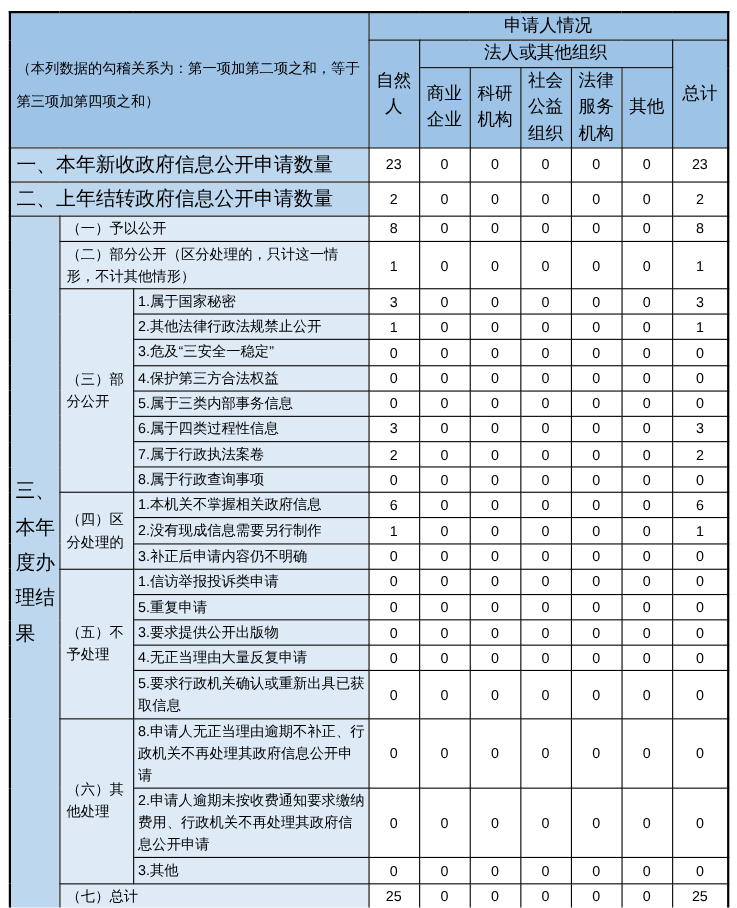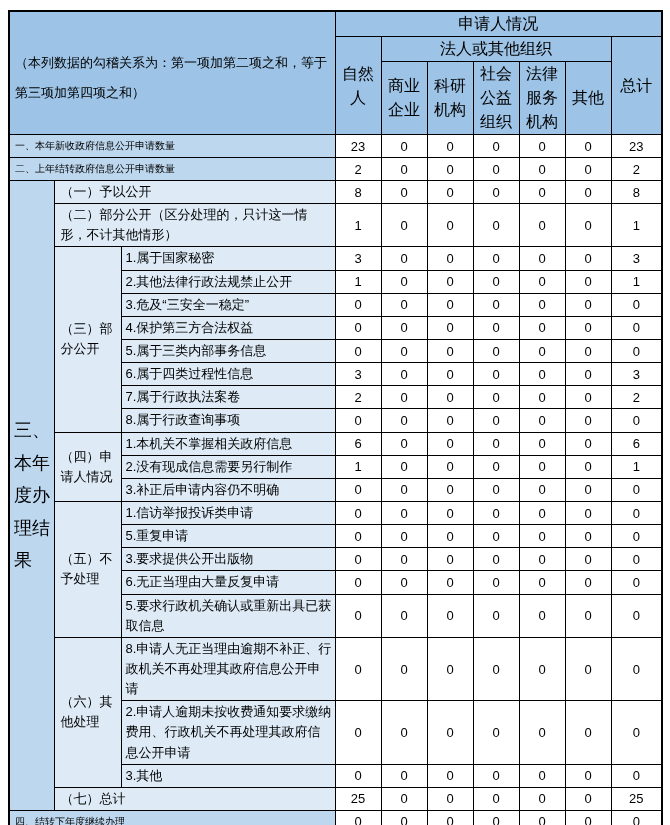--- a/index.html
+++ b/index.html
@@ -38,28 +38,29 @@
     line-height:1.5;
     padding:0 3px;
   }
   .corner{
     background:var(--c-header);
     text-align:left;
     vertical-align:middle;
     font-size:13px;
     line-height:2.3;
     padding:12px 5px 2px 5px;
+    font-family:Liberation Mono, monospace;
   }
   .label{
     font-size:13px;
     line-height:1.55;
     text-align:left;
     vertical-align:middle;
   }
-  .lvl1{background:var(--c-lvl1);padding:1px 3px 1px 5px;font-size:10px;}
+  .lvl1{background:var(--c-lvl1);padding:1px 3px 1px 5px;font-size:18px;}
   .lvl2{background:var(--c-lvl2);padding:1px 3px 1px 6px;}
   .lvl3{background:var(--c-lvl2);padding:1px 3px 1px 4px;margin-left:24px;}
   .sec3{padding:1px 0 1px 4px;line-height:1.8;font-size:18px;word-break:break-all;}
   .val{
     background:#fff;
     text-align:center;
     vertical-align:middle;
     font-size:13px;
     padding:0 2px;
   }
@@ -215,21 +216,21 @@
         <td class="label lvl3">8.属于行政查询事项</td>
         <td class="val">0</td>
         <td class="val">0</td>
         <td class="val">0</td>
         <td class="val">0</td>
         <td class="val">0</td>
         <td class="val">0</td>
         <td class="val">0</td>
       </tr>
       <tr>
-        <td rowspan="3" class="label lvl2">（四）申请人情况</td>
+        <td rowspan="3" class="label lvl2">（四）区分处理的</td>
         <td class="label lvl3">1.本机关不掌握相关政府信息</td>
         <td class="val">6</td>
         <td class="val">0</td>
         <td class="val">0</td>
         <td class="val">0</td>
         <td class="val">0</td>
         <td class="val">0</td>
         <td class="val">6</td>
       </tr>
       <tr>
@@ -277,21 +278,21 @@
         <td class="label lvl3">3.要求提供公开出版物</td>
         <td class="val">0</td>
         <td class="val">0</td>
         <td class="val">0</td>
         <td class="val">0</td>
         <td class="val">0</td>
         <td class="val">0</td>
         <td class="val">0</td>
       </tr>
       <tr>
-        <td class="label lvl3">6.无正当理由大量反复申请</td>
+        <td class="label lvl3">4.无正当理由大量反复申请</td>
         <td class="val">0</td>
         <td class="val">0</td>
         <td class="val">0</td>
         <td class="val">0</td>
         <td class="val">0</td>
         <td class="val">0</td>
         <td class="val">0</td>
       </tr>
       <tr>
         <td class="label lvl3">5.要求行政机关确认或重新出具已获取信息</td>

